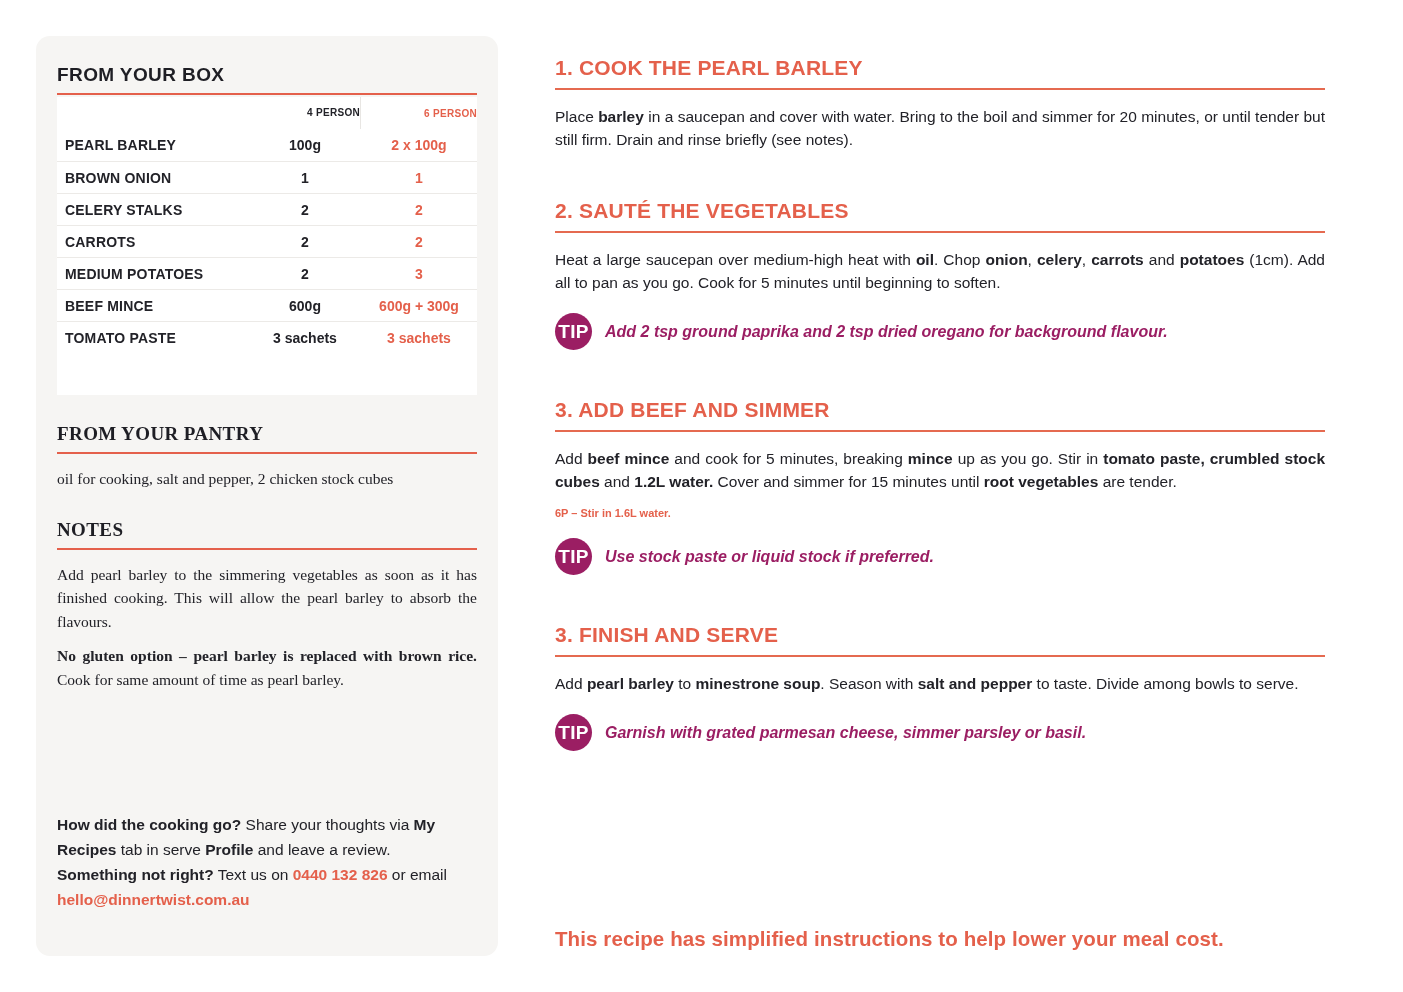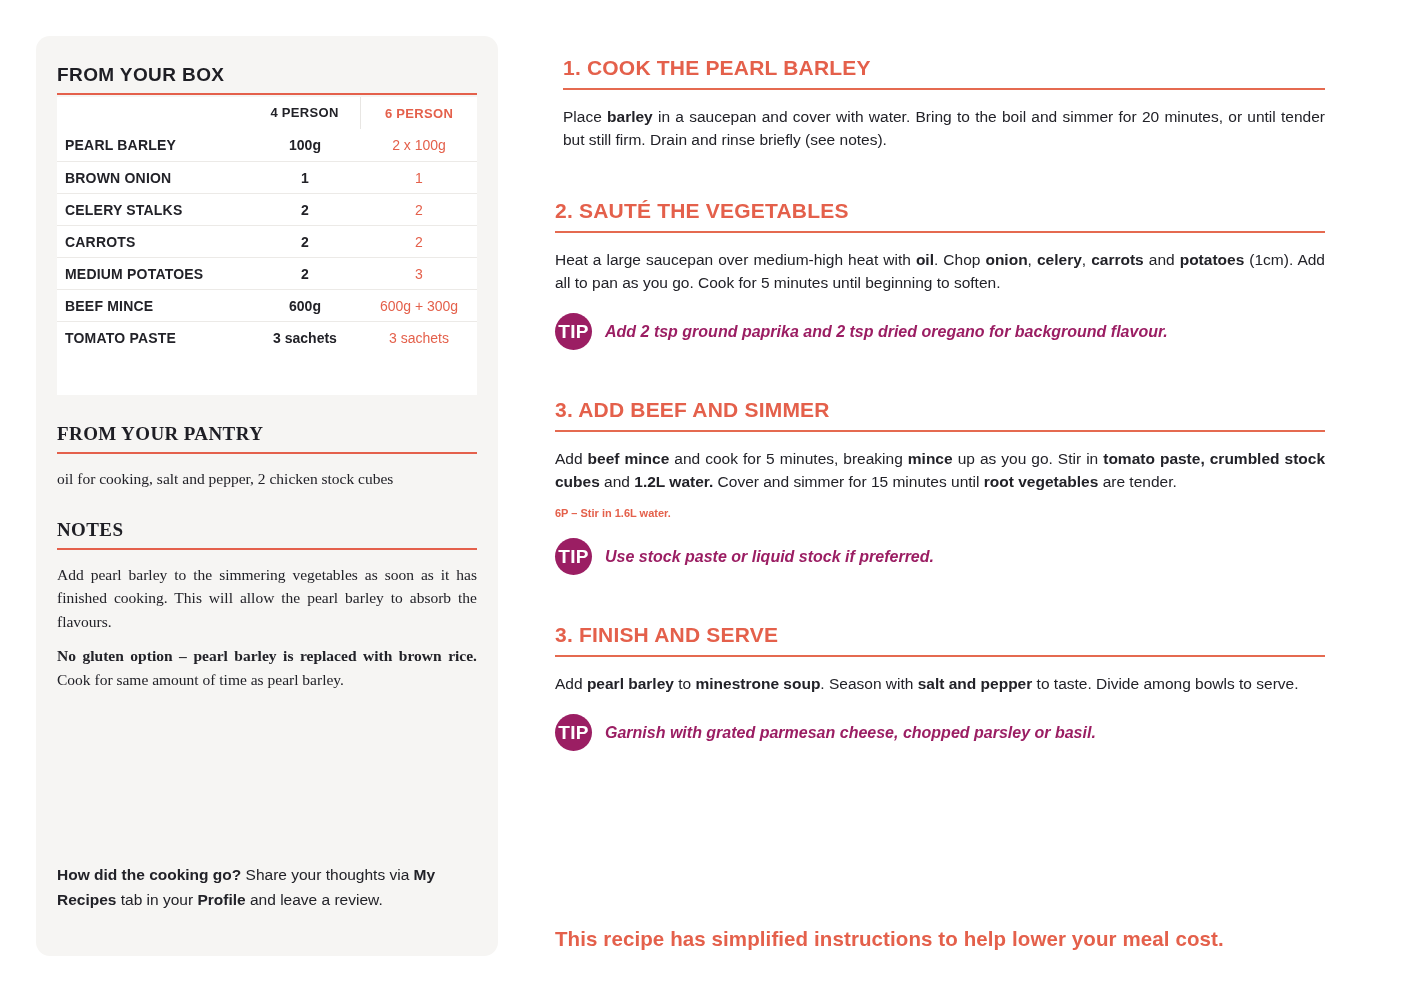--- a/index.html
+++ b/index.html
@@ -34,42 +34,42 @@
   
   .box-table{background:#ffffff;margin-top:2px;padding-bottom:42px;}
   .box-row{
     display:grid;grid-template-columns:1fr 112px 116px;
     align-items:center;height:32px;border-top:1px solid var(--table-line);
   }
   .box-row:first-child{border-top:none;}
   .cell{font-size:14px;}
   .cell-item{font-weight:700;padding-left:8px;letter-spacing:.2px;}
   .cell-4p,.cell-6p{text-align:center;font-weight:600;}
-  .cell-6p{color:var(--coral);font-weight:400;}
-  .box-header .cell{font-size:13px;font-weight:700;letter-spacing:.3px;}
+  .cell-6p{color:var(--coral);font-weight:700;}
+  .box-header .cell{font-size:10px;font-weight:700;letter-spacing:.3px;text-align:right;}
   .box-header .cell-4p{border-right:1px solid #E8E6E3;height:32px;line-height:32px;}
   .box-header .cell-6p{color:var(--coral);}
 
   .panel-section{margin-top:28px;font-family:Liberation Serif, serif;}
   .panel-text{
     font-size:15.5px;line-height:23.5px;margin:13px 0 0 0;text-align:justify;
   }
   .panel-text.first{ text-align:left; }
   .panel-text + .panel-text{margin-top:11px;}
 
   .feedback{
     position:absolute;left:21px;right:21px;bottom:44px;
     font-size:15.5px;line-height:25px;text-align:left;
   }
   .feedback p{margin:0;}
 
   
   .right-col{position:absolute;left:555px;top:56px;width:770px;}
   .step{margin-top:48px;}
-  .step:first-child{margin-top:0;margin-left:8px;}
+  .step:first-child{margin-top:0;}
   .step-heading{
     font-size:21px;font-weight:700;color:var(--coral);
     letter-spacing:.2px;margin:0 0 9px 0;line-height:1.1;
   }
   .step-rule{height:2px;background:#E56A50;border:none;margin:0 0 15px 0;}
   .step-body{font-size:15.5px;line-height:23px;text-align:justify;margin:0;}
   .note-6p{color:var(--coral);font-weight:700;font-size:11px;margin:14px 0 0 0;}
   .tip-row{display:flex;align-items:center;gap:13px;margin-top:19px;}
   .tip-badge{
     width:37px;height:37px;border-radius:50%;background:var(--magenta);
@@ -148,21 +148,22 @@
   </div>
 
   <div class="panel-section">
     <h2 class="panel-heading">NOTES</h2>
     <hr class="heading-rule">
     <p class="panel-text"><span>Add pearl barley to the simmering vegetables as soon as it has finished cooking. This will allow the pearl barley to absorb the flavours.</span></p>
     <p class="panel-text"><span class="seg-b">No gluten option – pearl barley is replaced with brown rice.</span><span> Cook for same amount of time as pearl barley.</span></p>
   </div>
 
   <div class="feedback">
-    <p><span class="seg-b">How did the cooking go?</span><span> Share your thoughts via </span><span class="seg-b">My Recipes</span><span> tab in your </span><span class="seg-b">Profile</span><span> and leave a review.</span></p>
+    <p><span class="seg-b">How did the cooking go?</span><span> Share your thoughts via </span><span class="seg-b">My Recipes</span><span> tab in serve </span><span class="seg-b">Profile</span><span> and leave a review.</span></p>
+    <p><span class="seg-b">Something not right?</span><span> Text us on </span><span class="seg-b seg-coral">0440 132 826</span><span> or email </span><span class="seg-b seg-coral">hello@dinnertwist.com.au</span></p>
   </div>
 
 </aside>
 
 <main class="right-col">
 
   <section class="step">
     <h2 class="step-heading">1. COOK THE PEARL BARLEY</h2>
     <hr class="step-rule">
     <p class="step-body"><span>Place </span><span class="seg-b">barley</span><span> in a saucepan and cover with water. Bring to the boil and simmer for 20 minutes, or until tender but still firm. Drain and rinse briefly (see notes).</span></p>
@@ -188,19 +189,19 @@
       <div class="tip-text">Use stock paste or liquid stock if preferred.</div>
     </div>
   </section>
 
   <section class="step">
     <h2 class="step-heading">3. FINISH AND SERVE</h2>
     <hr class="step-rule">
     <p class="step-body"><span>Add </span><span class="seg-b">pearl barley</span><span> to </span><span class="seg-b">minestrone soup</span><span>. Season with </span><span class="seg-b">salt and pepper</span><span> to taste. Divide among bowls to serve.</span></p>
     <div class="tip-row">
       <div class="tip-badge">TIP</div>
-      <div class="tip-text">Garnish with grated parmesan cheese, chopped parsley or basil.</div>
+      <div class="tip-text">Garnish with grated parmesan cheese, simmer parsley or basil.</div>
     </div>
   </section>
 
 </main>
 
 <div class="page-footer">This recipe has simplified instructions to help lower your meal cost.</div>
 
 </body></html>

